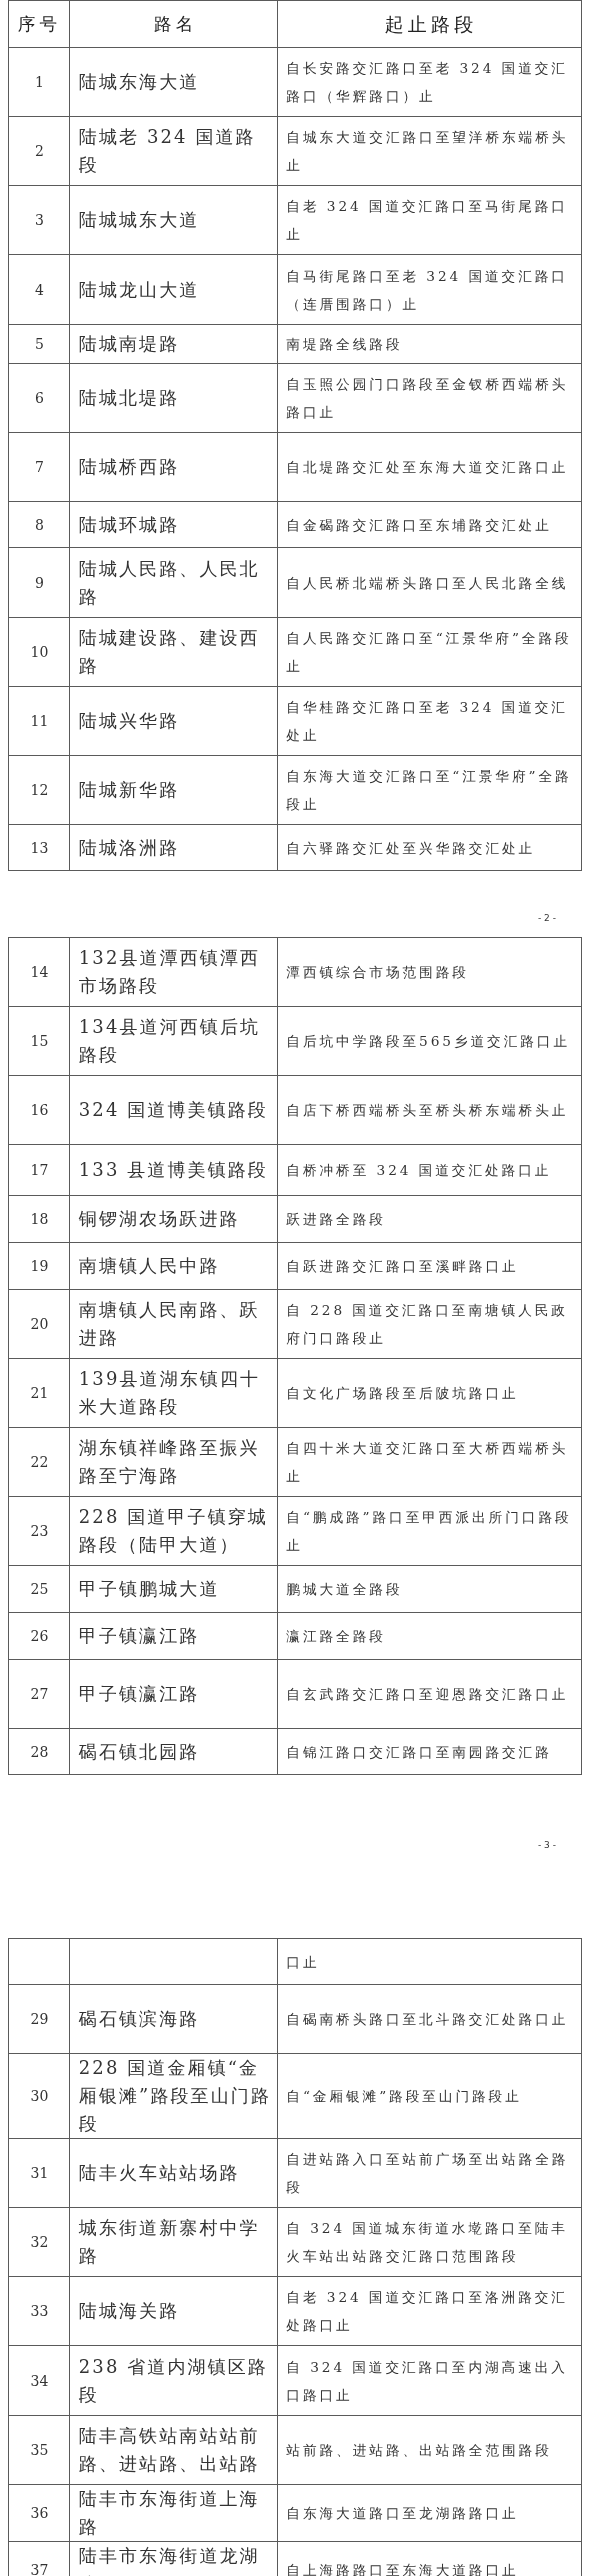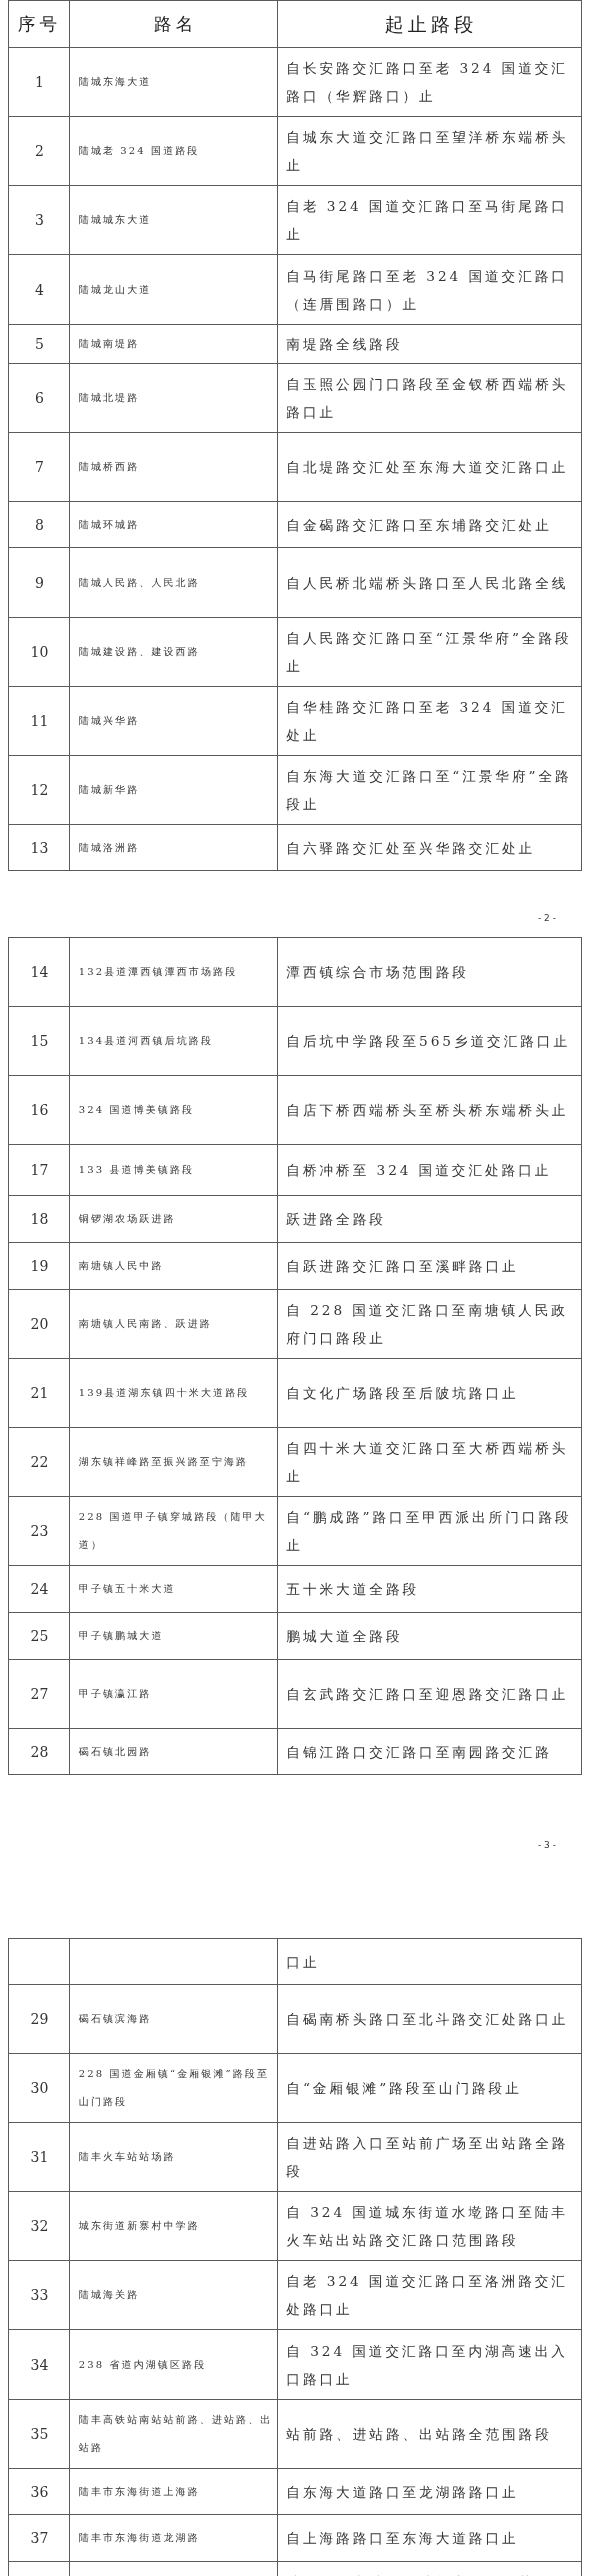--- a/index.html
+++ b/index.html
@@ -1,21 +1,21 @@
 <!DOCTYPE html>
 <html style="font-size:11.2px"><head>
   <meta charset="utf-8">
   <style>
     html, body { margin: 0; padding: 0; background: #ffffff; }
     body { width: 592px; height: 2576px; position: relative; overflow: hidden;
            font-family: "DejaVu Serif", "Liberation Serif", serif; color: #333333; }
     .tbl { position: absolute; left: 8.4px; width: 574px; border-collapse: collapse; table-layout: fixed; }
     .tbl td { border: 0.7px solid #5a5a5a; padding: 0; vertical-align: middle; }
     .c1 { width: 60px; text-align: center; font-size: 14px; }
-    .c2 { width: 194px; padding-left: 8.4px !important; padding-right: 4.2px !important; font-size: 10px; letter-spacing: 2.1px; line-height: 28px; }
+    .c2 { width: 194px; padding-left: 8.4px !important; padding-right: 4.2px !important; font-size: 18px; letter-spacing: 2.1px; line-height: 28px; }
     .c3 { padding-left: 8.4px !important; padding-right: 5.6px !important; font-size: 13.7px; letter-spacing: 2.9px; line-height: 28px; }
     .hdr td { font-size: 17.5px; letter-spacing: 4.2px; text-align: center; color: #222; }
     .pageno { position: absolute; font-family: "DejaVu Sans", sans-serif; font-size: 9px; color: #333; }
   </style>
 </head>
 <body>
 
 <table class="tbl" style="top:0;">
   <tbody>
       <tr class="hdr" style="height:47px;">
@@ -141,28 +141,28 @@
         <td class="c1">22</td>
         <td class="c2">湖东镇祥峰路至振兴路至宁海路</td>
         <td class="c3">自四十米大道交汇路口至大桥西端桥头止</td>
       </tr>
       <tr style="height: 69px;">
         <td class="c1">23</td>
         <td class="c2">228 国道甲子镇穿城路段（陆甲大道）</td>
         <td class="c3">自“鹏成路”路口至甲西派出所门口路段止</td>
       </tr>
       <tr style="height: 47px;">
-        <td class="c1">24</td>
-        <td class="c2">甲子镇五十米大道</td>
-        <td class="c3">五十米大道全路段</td>
-      </tr>
-      <tr style="height: 47px;">
         <td class="c1">25</td>
         <td class="c2">甲子镇鹏城大道</td>
         <td class="c3">鹏城大道全路段</td>
+      </tr>
+      <tr style="height: 47px;">
+        <td class="c1">26</td>
+        <td class="c2">甲子镇瀛江路</td>
+        <td class="c3">瀛江路全路段</td>
       </tr>
       <tr style="height: 69px;">
         <td class="c1">27</td>
         <td class="c2">甲子镇瀛江路</td>
         <td class="c3">自玄武路交汇路口至迎恩路交汇路口止</td>
       </tr>
       <tr style="height: 46px;">
         <td class="c1">28</td>
         <td class="c2">碣石镇北园路</td>
         <td class="c3">自锦江路口交汇路口至南园路交汇路</td>

